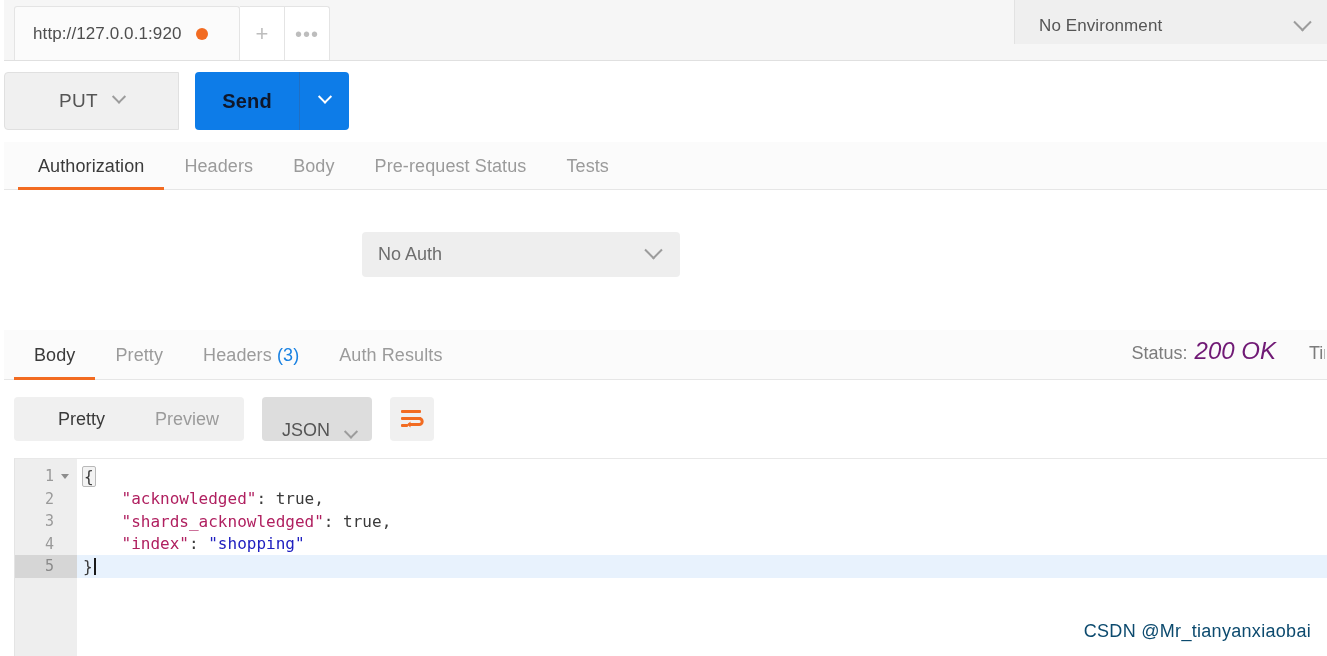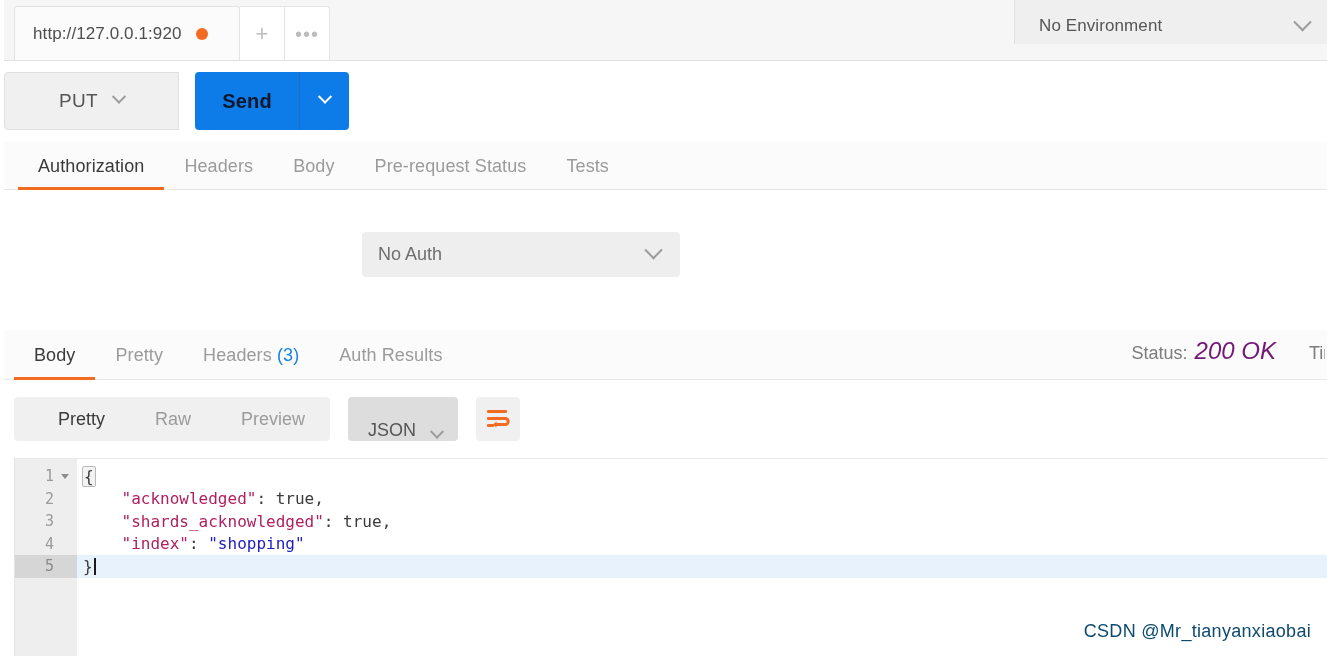--- a/index.html
+++ b/index.html
@@ -516,23 +516,20 @@
     </div>
   </div>
 
   <div class="resp-toolbar">
 
     <div class="seg-group">
       <div class="seg active">
         <span>Pretty</span>
       </div>
       <div class="seg">
-        <span>Raw</span>
-      </div>
-      <div class="seg">
         <span>Preview</span>
       </div>
     </div>
 
     <div class="fmt-select">
       <span class="fmt-label">JSON</span>
       <span class="chev small"></span>
     </div>
 
     <div class="wrap-btn">

